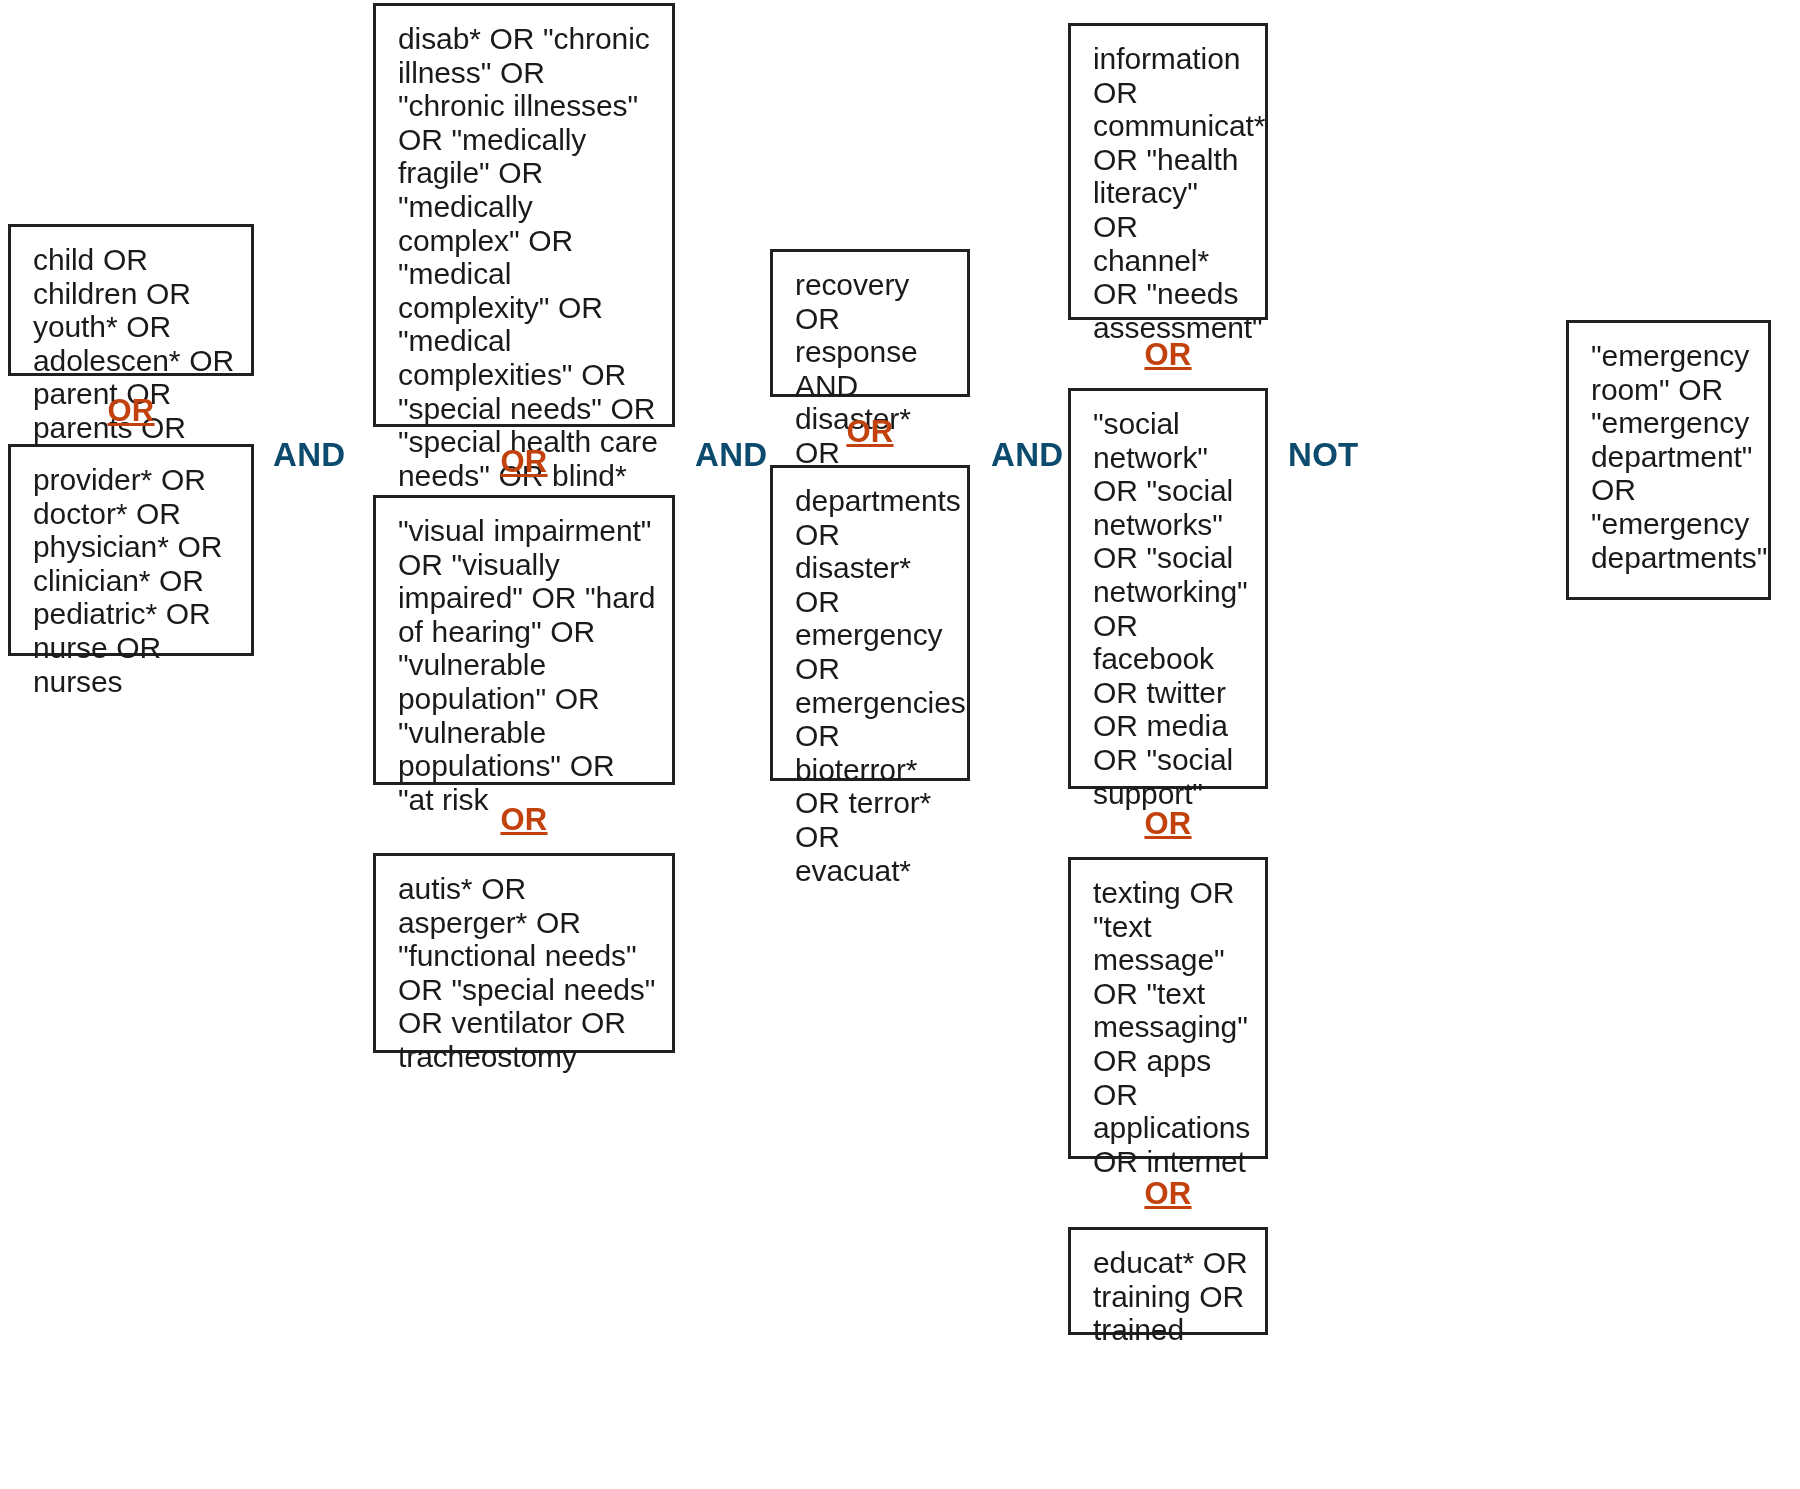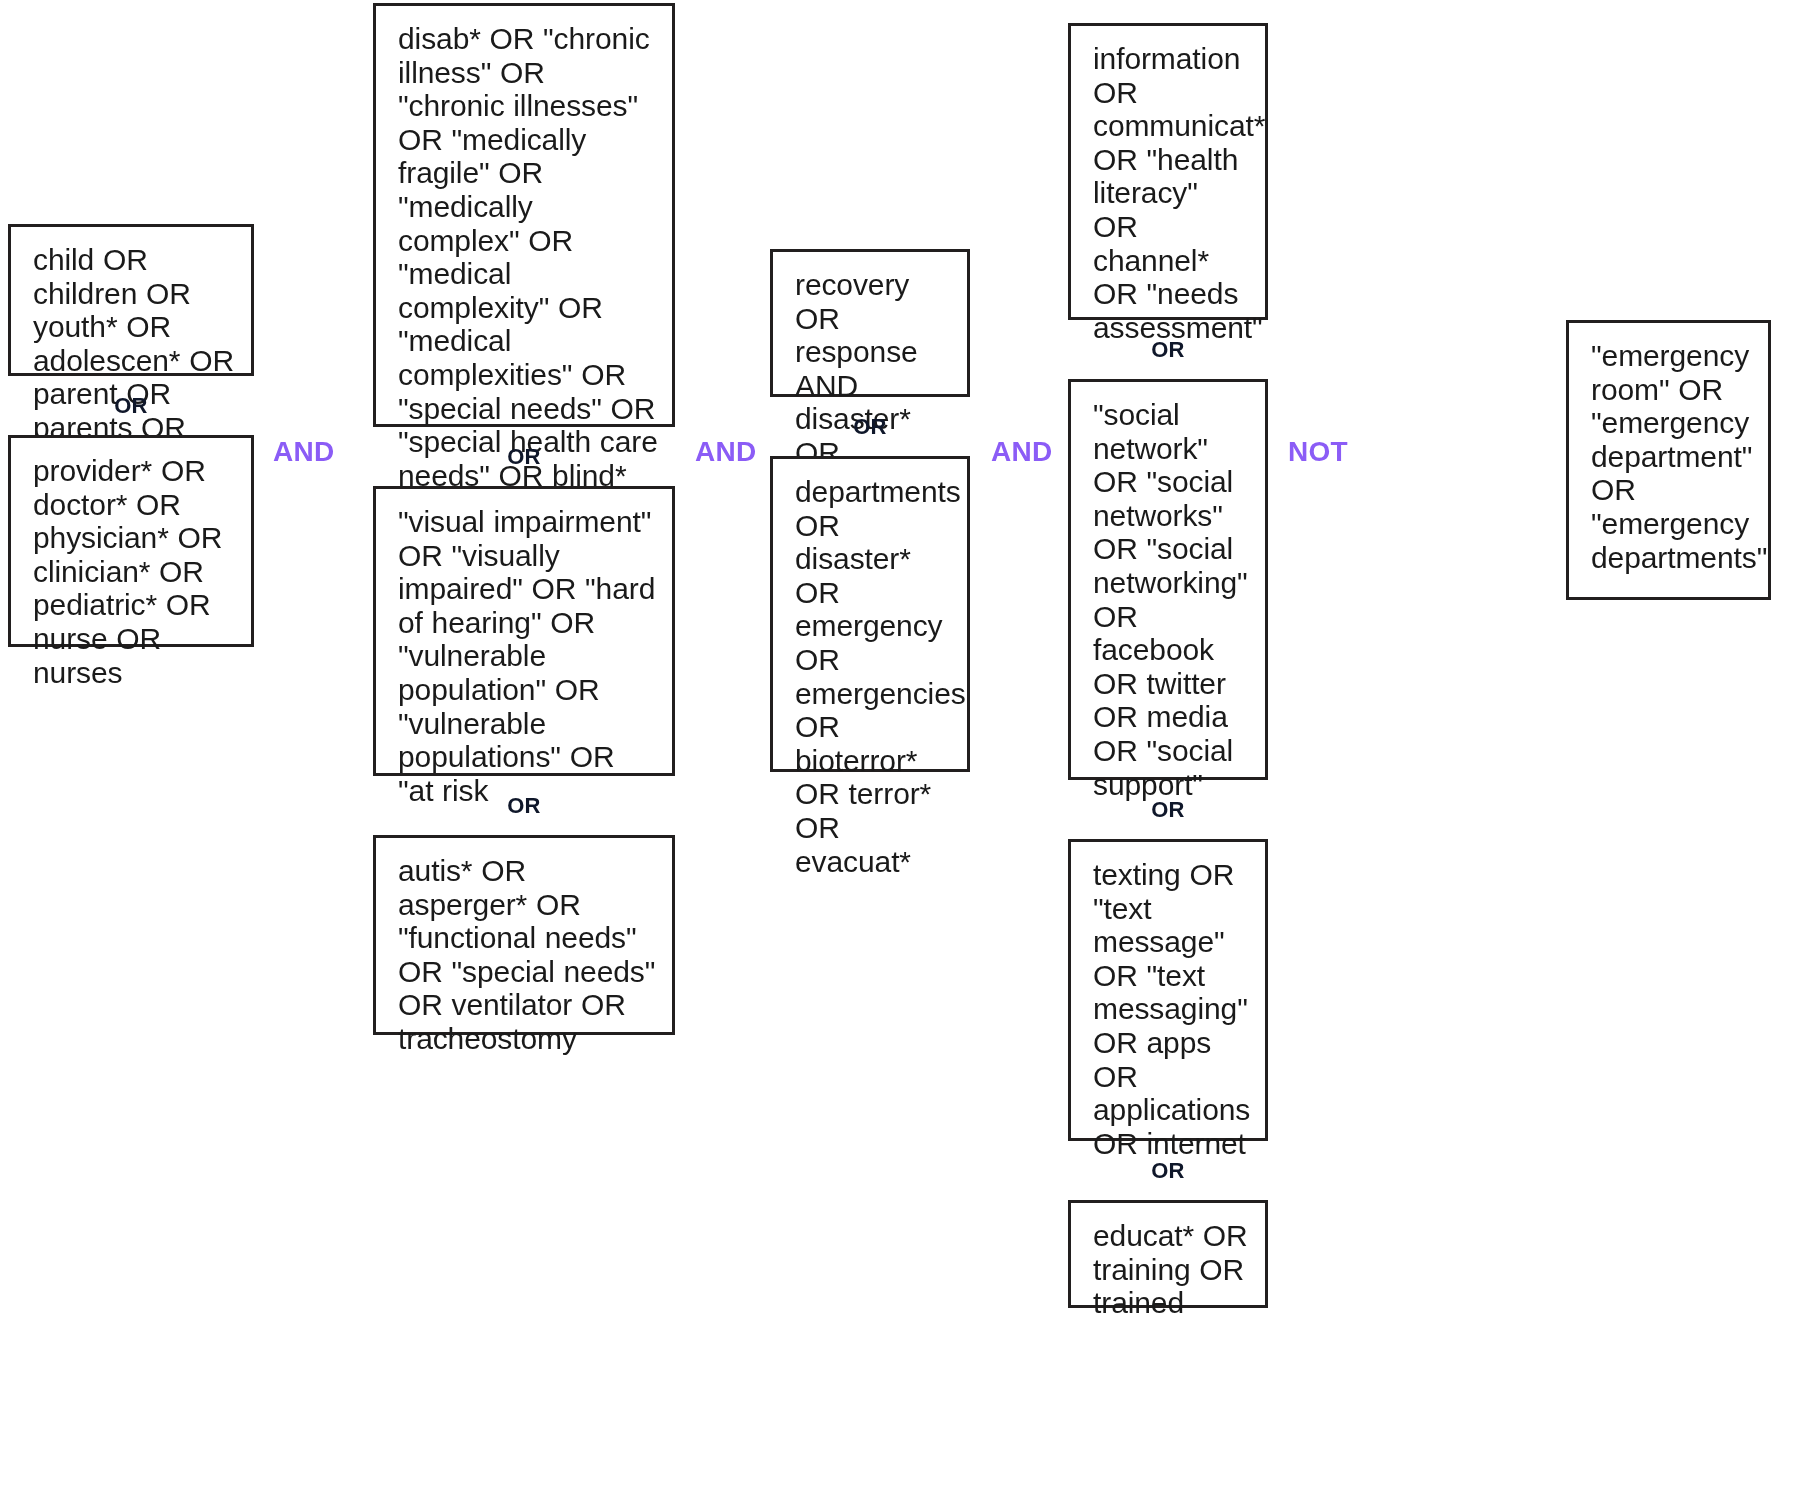--- a/index.html
+++ b/index.html
@@ -33,32 +33,33 @@
     background: #ffffff;
     font-size: 30px;
     line-height: 1.12;
     color: #1a1a1a;
     padding: 16px 14px 16px 22px;
     letter-spacing: -0.1px;
     word-spacing: 0.5px;
   }
   .op-or {
     text-align: center;
-    color: #0f172a;
+    color: #c2410c;
     font-weight: bold;
-    font-size: 22px;
+    font-size: 31px;
     line-height: 1;
     padding: 19px 0 18px 0;
     letter-spacing: 0.3px;
+    text-decoration: underline;
   }
   .op-and {
     position: absolute;
-    color: #8b5cf6;
+    color: #0c4a6e;
     font-weight: bold;
-    font-size: 28px;
+    font-size: 33px;
     line-height: 1;
     letter-spacing: 0.3px;
   }
 </style>
 </head>
 <body>
 
 <div id="canvas">
 
   <div class="col" style="left:8px; top:224px; width:246px;">

